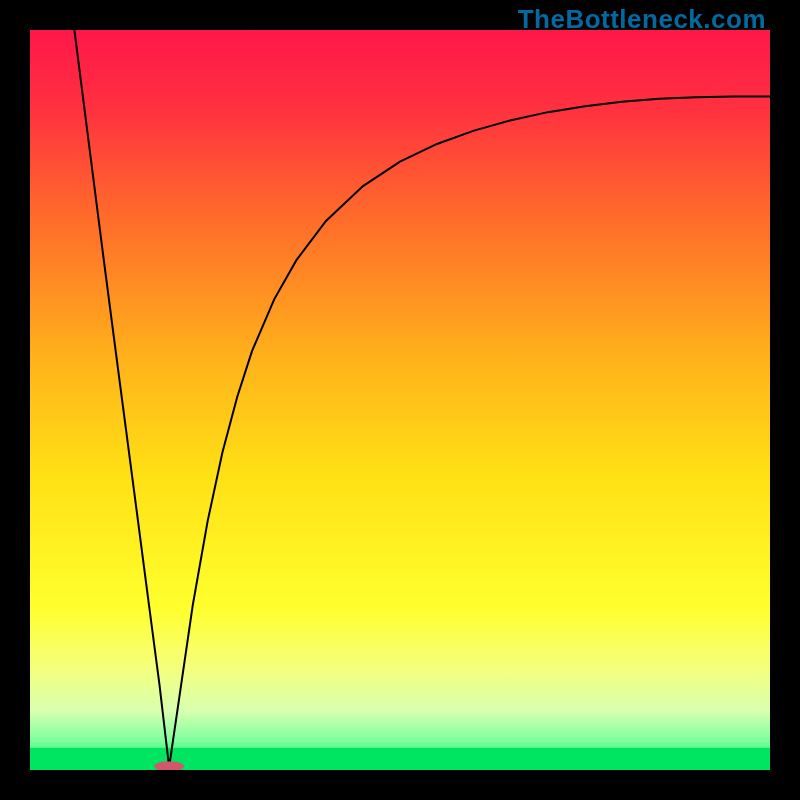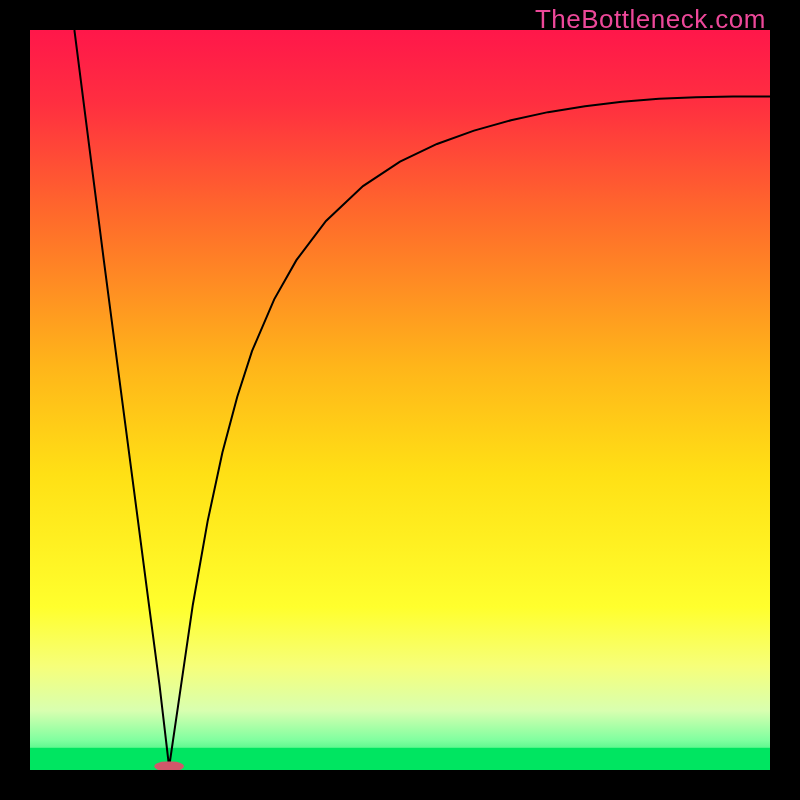--- a/index.html
+++ b/index.html
@@ -17,23 +17,23 @@
 
   .plot {
     position: absolute;
     inset: 0;
   }
 
   .watermark {
     position: absolute;
     top: 4px;
     right: 34px;
-    color: #ec4899;
+    color: #0369a1;
     font-size: 26px;
-    font-weight: 400;
+    font-weight: 700;
     letter-spacing: 0.5px;
   }
 </style>
 </head>
 <body>
 
 <div class="watermark">TheBottleneck.com</div>
 
 <div class="frame">
   <svg class="plot" viewBox="0 0 740 740" preserveAspectRatio="none">

